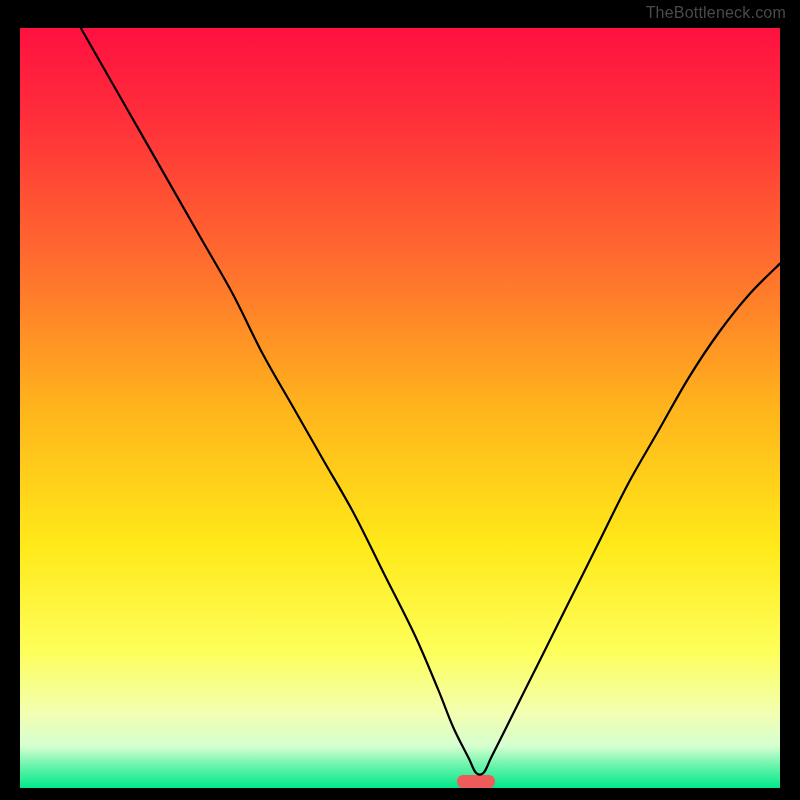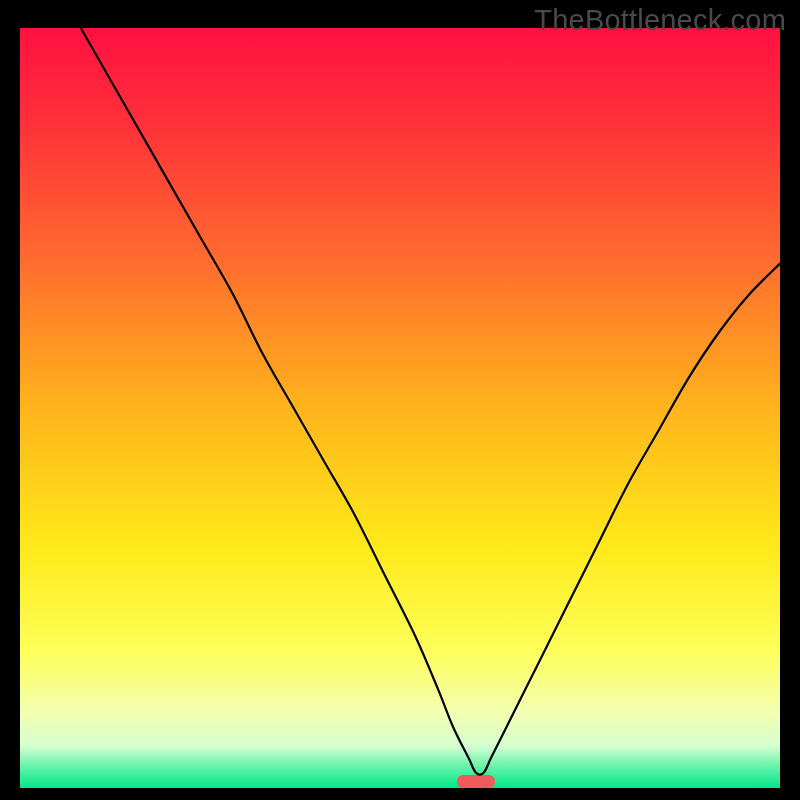--- a/index.html
+++ b/index.html
@@ -13,21 +13,21 @@
   .wrap {
     position: relative;
     width: 800px;
     height: 800px;
   }
   .watermark {
     position: absolute;
     top: 4px;
     right: 14px;
     font-family: Arial, Helvetica, sans-serif;
-    font-size: 29px;
+    font-size: 16px;
     color: #4a4a4a;
     letter-spacing: 0.2px;
     z-index: 5;
   }
   svg.chart {
     position: absolute;
     left: 20px;
     top: 28px;
     display: block;
   }

